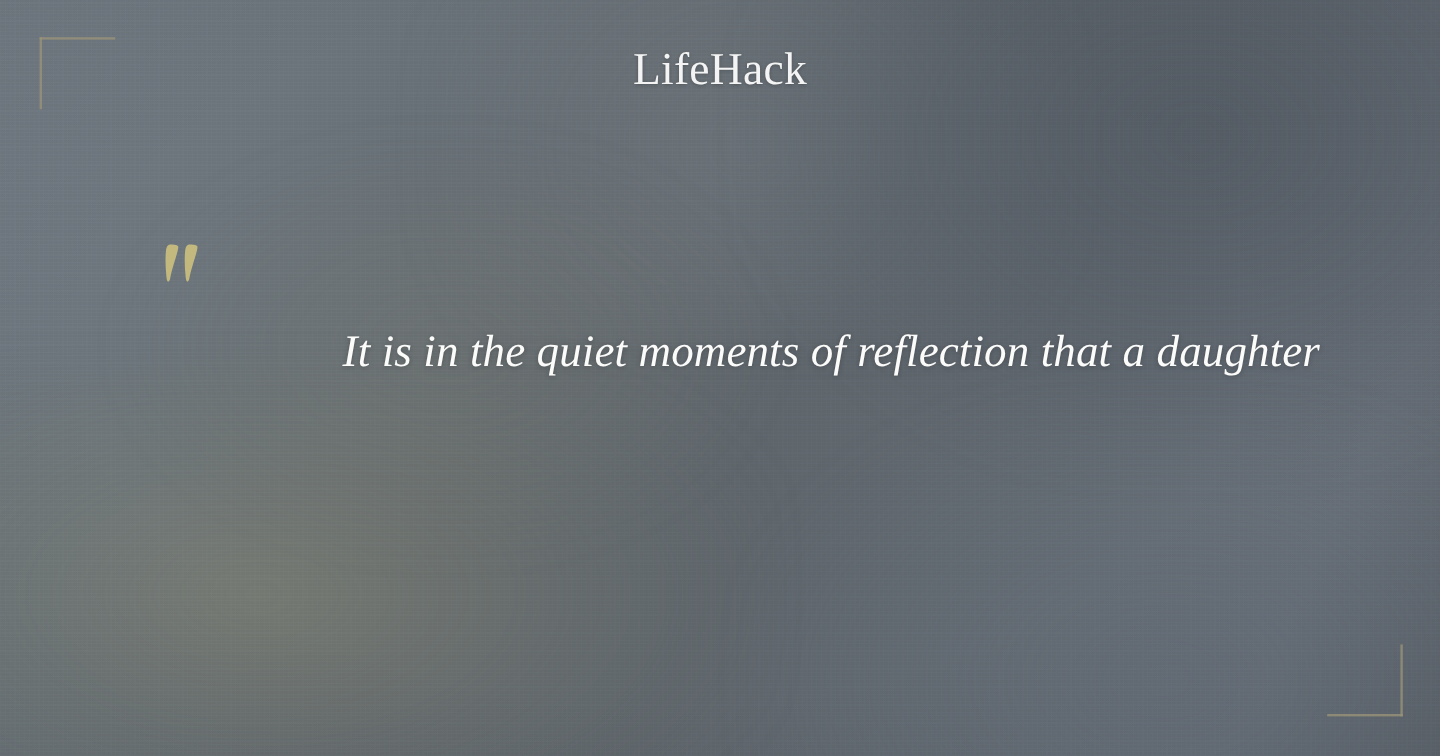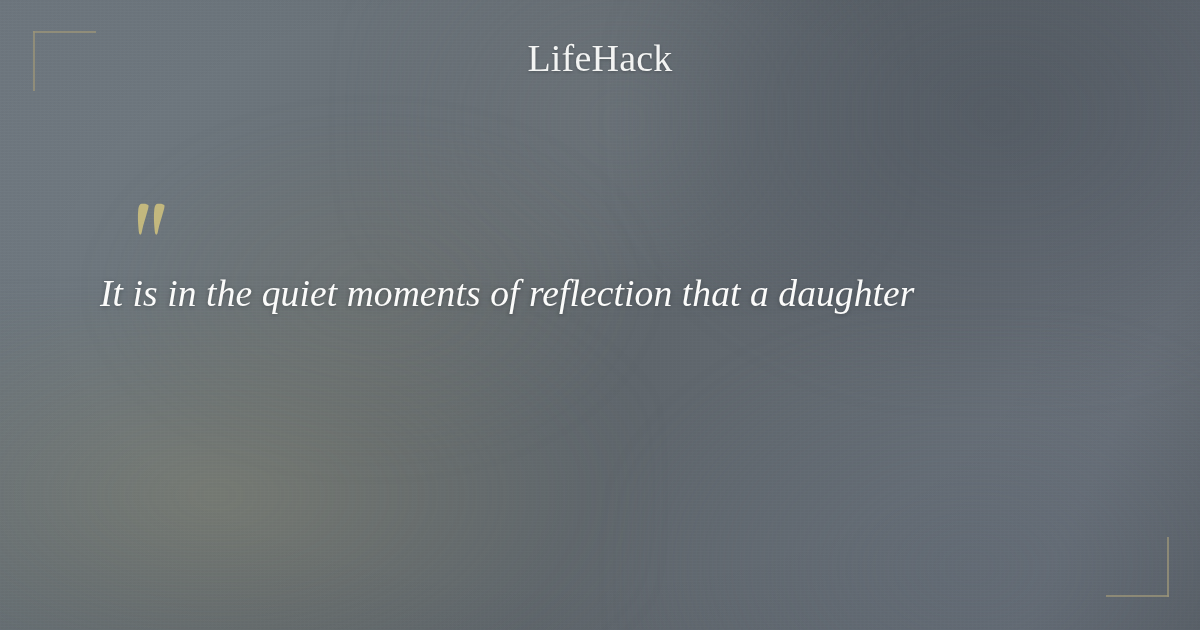--- a/index.html
+++ b/index.html
@@ -155,21 +155,21 @@
     height: 36px;
   }
   .quote-mark svg { display: block; }
 
   
   .quote-block {
     position: absolute;
     left: 100px;
     right: 100px;
     top: 268px;
-    text-align: left;
+    text-align: right;
   }
   .quote-line {
     color: #fbfbfa;
     font-style: italic;
     font-size: 37.5px;
     line-height: 52px;
     letter-spacing: 0.1px;
     white-space: nowrap;
     text-shadow: 0 1px 4px rgba(18,22,26,0.28);
   }

